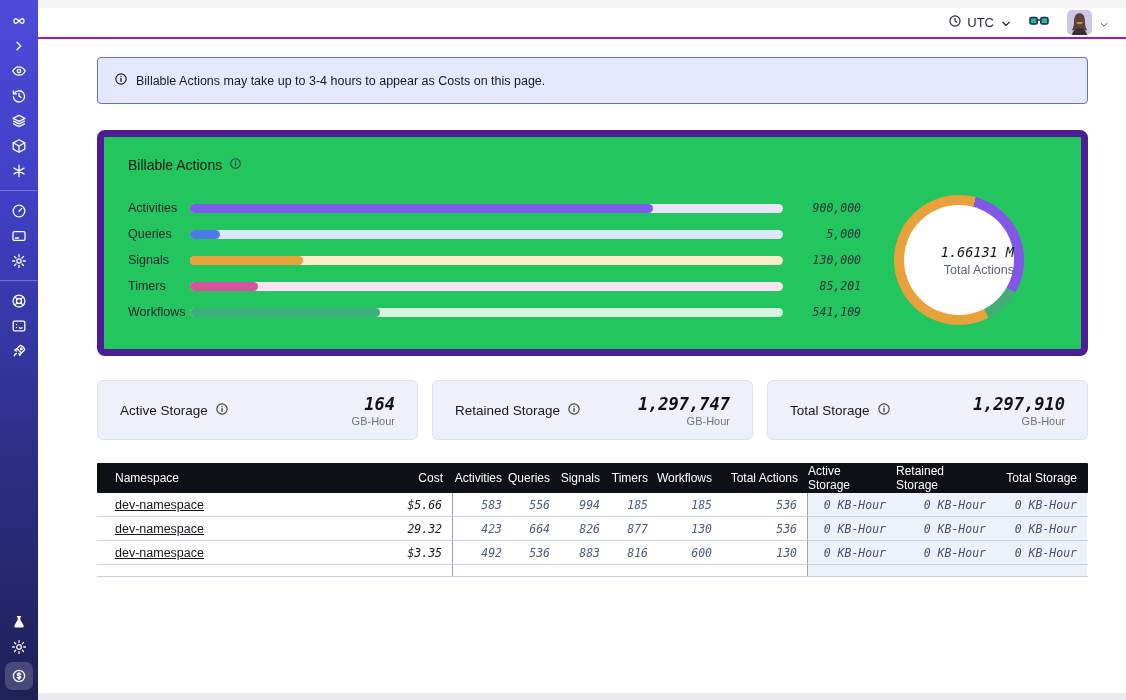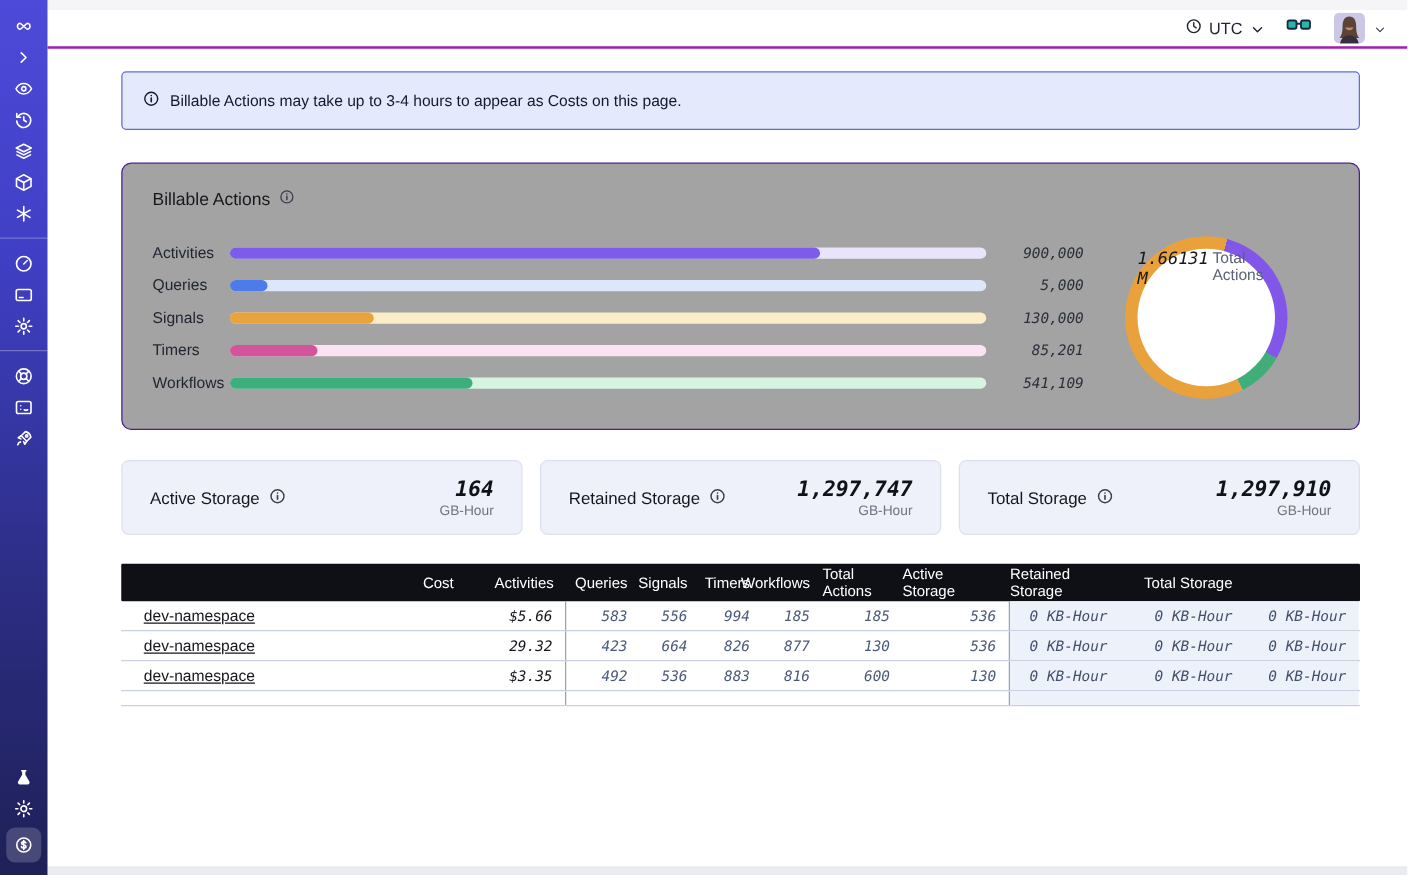--- a/index.html
+++ b/index.html
@@ -40,40 +40,40 @@
     border:1px solid #c9cedb; border-radius:6px; padding:7px 14px; font-size:13.5px; font-weight:500;
     color:#17181c; cursor:pointer; box-shadow:0 1px 1px rgba(20,20,40,.04); }
   .period-btn svg { width:15px; height:15px; }
   .period-btn .chev { width:13px; height:13px; }
 
   .banner { margin-top:18px; background:#e4e9fb; border:1px solid #5f6fd8; border-radius:4px;
     padding:14px 16px; font-size:12.5px; color:#15192e; display:flex; align-items:center; gap:8px; }
   .banner svg { width:14px; height:14px; flex:0 0 auto; color:#15192e; }
 
   
-  .card { margin-top:26px; border:1px solid #4c1d95; border-radius:8px; background:#a3a3a3;
+  .card { margin-top:26px; border:7px solid #4c1d95; border-radius:8px; background:#22c55e;
     padding:20px 24px 24px; }
   .card-title { display:flex; align-items:center; gap:7px; font-size:14px; font-weight:500; }
   .card-title svg { width:13px; height:13px; color:#3a3f4a; }
   .tabs { display:inline-flex; margin-top:12px; border:1px solid #b3bacd; border-radius:4px; overflow:hidden; }
   .tab { padding:6px 13px; font-size:13px; background:#fff; color:#17181c; cursor:pointer; }
   .tab + .tab { border-left:1px solid #b3bacd; }
   .tab.active { background:#95a4d6; font-weight:500; }
 
   .chart-wrap { display:flex; margin-top:22px; align-items:center; }
   .bars { flex:1 1 auto; }
   .bar-row { display:flex; align-items:center; height:26px; }
   .bar-label { width:62px; font-size:12.5px; color:#1f2430; flex:0 0 auto; }
   .bar-track { flex:1 1 auto; height:9px; border-radius:5px; position:relative; }
   .bar-fill { position:absolute; left:0; top:0; bottom:0; border-radius:5px; }
   .bar-val { width:66px; text-align:right; font-size:11.5px; color:#2a2f3a; flex:0 0 auto; margin-left:12px; }
   .donut-box { width:196px; flex:0 0 auto; display:flex; justify-content:center; }
   .donut { width:130px; height:130px; border-radius:50%; position:relative; }
   .donut-hole { position:absolute; left:10px; top:10px; right:10px; bottom:10px; border-radius:50%;
-    background:#fff; display:flex; flex-direction:row; align-items:flex-start; justify-content:center; gap:3px; }
+    background:#fff; display:flex; flex-direction:column; align-items:flex-end; justify-content:center; gap:3px; }
   .donut-val { font-size:13.5px; color:#17181c; }
   .donut-lbl { font-size:12.5px; color:#5a6275; }
 
   
   .storage-row { display:flex; gap:14px; margin-top:24px; }
   .s-card { flex:1 1 0; background:#eef1f9; border:1px solid #dde1ef; border-radius:6px;
     padding:12px 22px; display:flex; align-items:center; justify-content:space-between; height:60px; }
   .s-label { display:flex; align-items:center; gap:7px; font-size:13.5px; color:#16171d; }
   .s-label svg { width:14px; height:14px; color:#3a3f4a; }
   .s-nums { text-align:right; }
@@ -343,20 +343,21 @@
           </span>
           <span class="s-nums">
             <div class="s-val mono">1,297,910</div>
             <div class="s-unit">GB-Hour</div>
           </span>
         </div>
       </div>
 
     <div class="usage-table" id="usage-table">
         <div class="t-row t-head">
+          <span class="td c1">Namespace</span>
           <span class="td c2">Cost</span>
           <span class="td c3">Activities</span>
           <span class="td c4">Queries</span>
           <span class="td c5">Signals</span>
           <span class="td c6">Timers</span>
           <span class="td c7">Workflows</span>
           <span class="td c8">Total Actions</span>
           <span class="td c9">Active Storage</span>
           <span class="td c10">Retained Storage</span>
           <span class="td c11">Total Storage</span>

